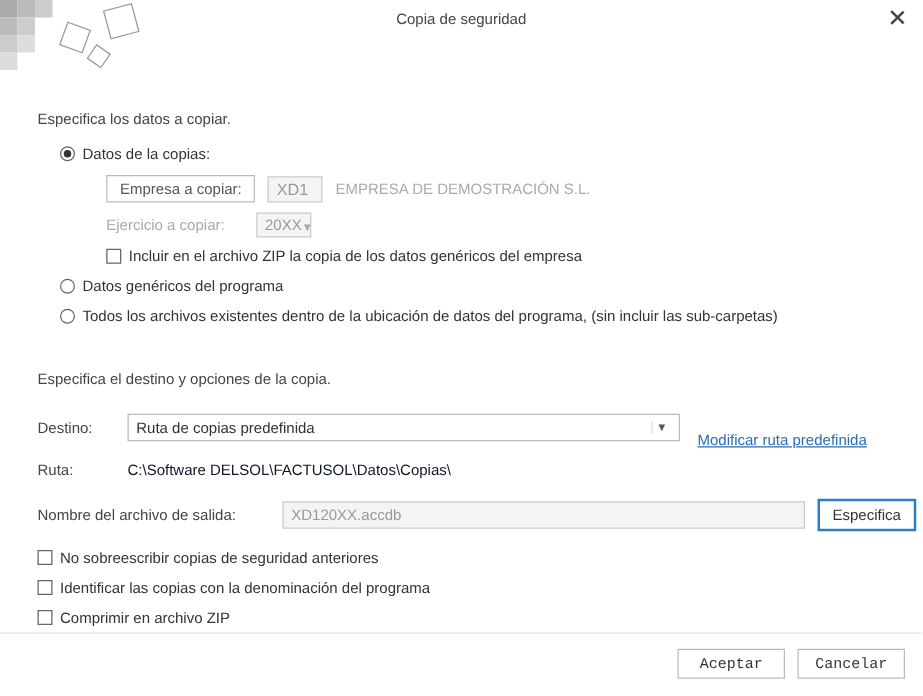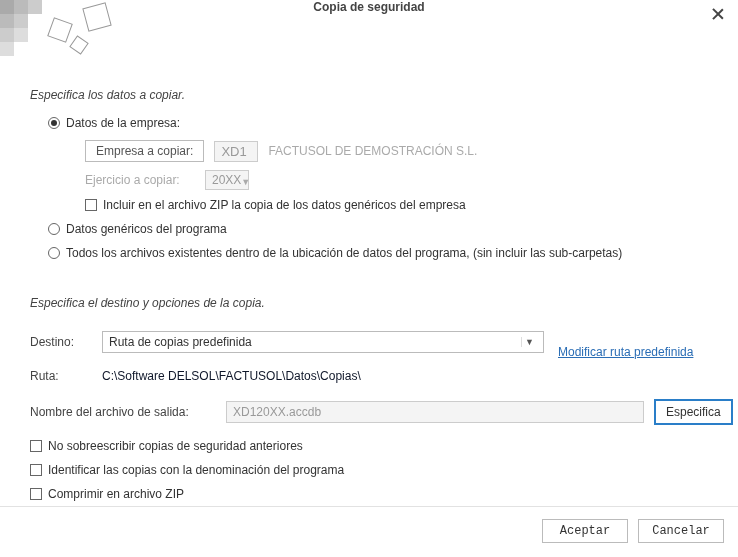--- a/index.html
+++ b/index.html
@@ -11,22 +11,22 @@
     background: #fff;
     width: 738px;
     height: 557px;
     overflow: hidden;
     position: relative;
   }
   .titlebar {
     height: 30px;
     position: relative;
     display: flex;
+    align-items: center;
     justify-content: center;
-    font-weight: bold;
   }
   .titlebar .title {
     font-size: 12px;
     color: #444;
   }
   .close-x {
     position: absolute;
     right: 12px;
     top: 6px;
     width: 16px;
@@ -65,21 +65,20 @@
 
   .content {
     position: absolute;
     left: 30px;
     right: 0;
     top: 88px;
   }
   .section-head {
     color: #444;
     margin-bottom: 14px;
-    font-style: italic;
   }
   .radio-row, .check-row {
     display: flex;
     align-items: center;
     margin-bottom: 10px;
   }
   .radio {
     width: 12px; height: 12px;
     border: 1px solid #666;
     border-radius: 50%;
@@ -250,27 +249,27 @@
     <div class="diamond2"></div>
     <div class="diamond3"></div>
 </div>
 
 <div class="content">
 
   <div class="section-head">Especifica los datos a copiar.</div>
 
   <div class="radio-row indent1">
     <div class="radio checked"></div>
-    <span>Datos de la empresa:</span>
+    <span>Datos de la copias:</span>
   </div>
 
   <div class="field-inline indent2">
     <button class="btn-small">Empresa a copiar:</button>
     <span class="code-box">XD1</span>
-    <span class="disabled-txt">FACTUSOL DE DEMOSTRACIÓN S.L.</span>
+    <span class="disabled-txt">EMPRESA DE DEMOSTRACIÓN S.L.</span>
   </div>
 
   <div class="field-inline indent2">
     <span class="disabled-txt" style="width:110px">Ejercicio a copiar:</span>
     <span class="year-box">
       <span>20XX</span>
       <span class="chev">▼</span>
     </span>
   </div>
 

